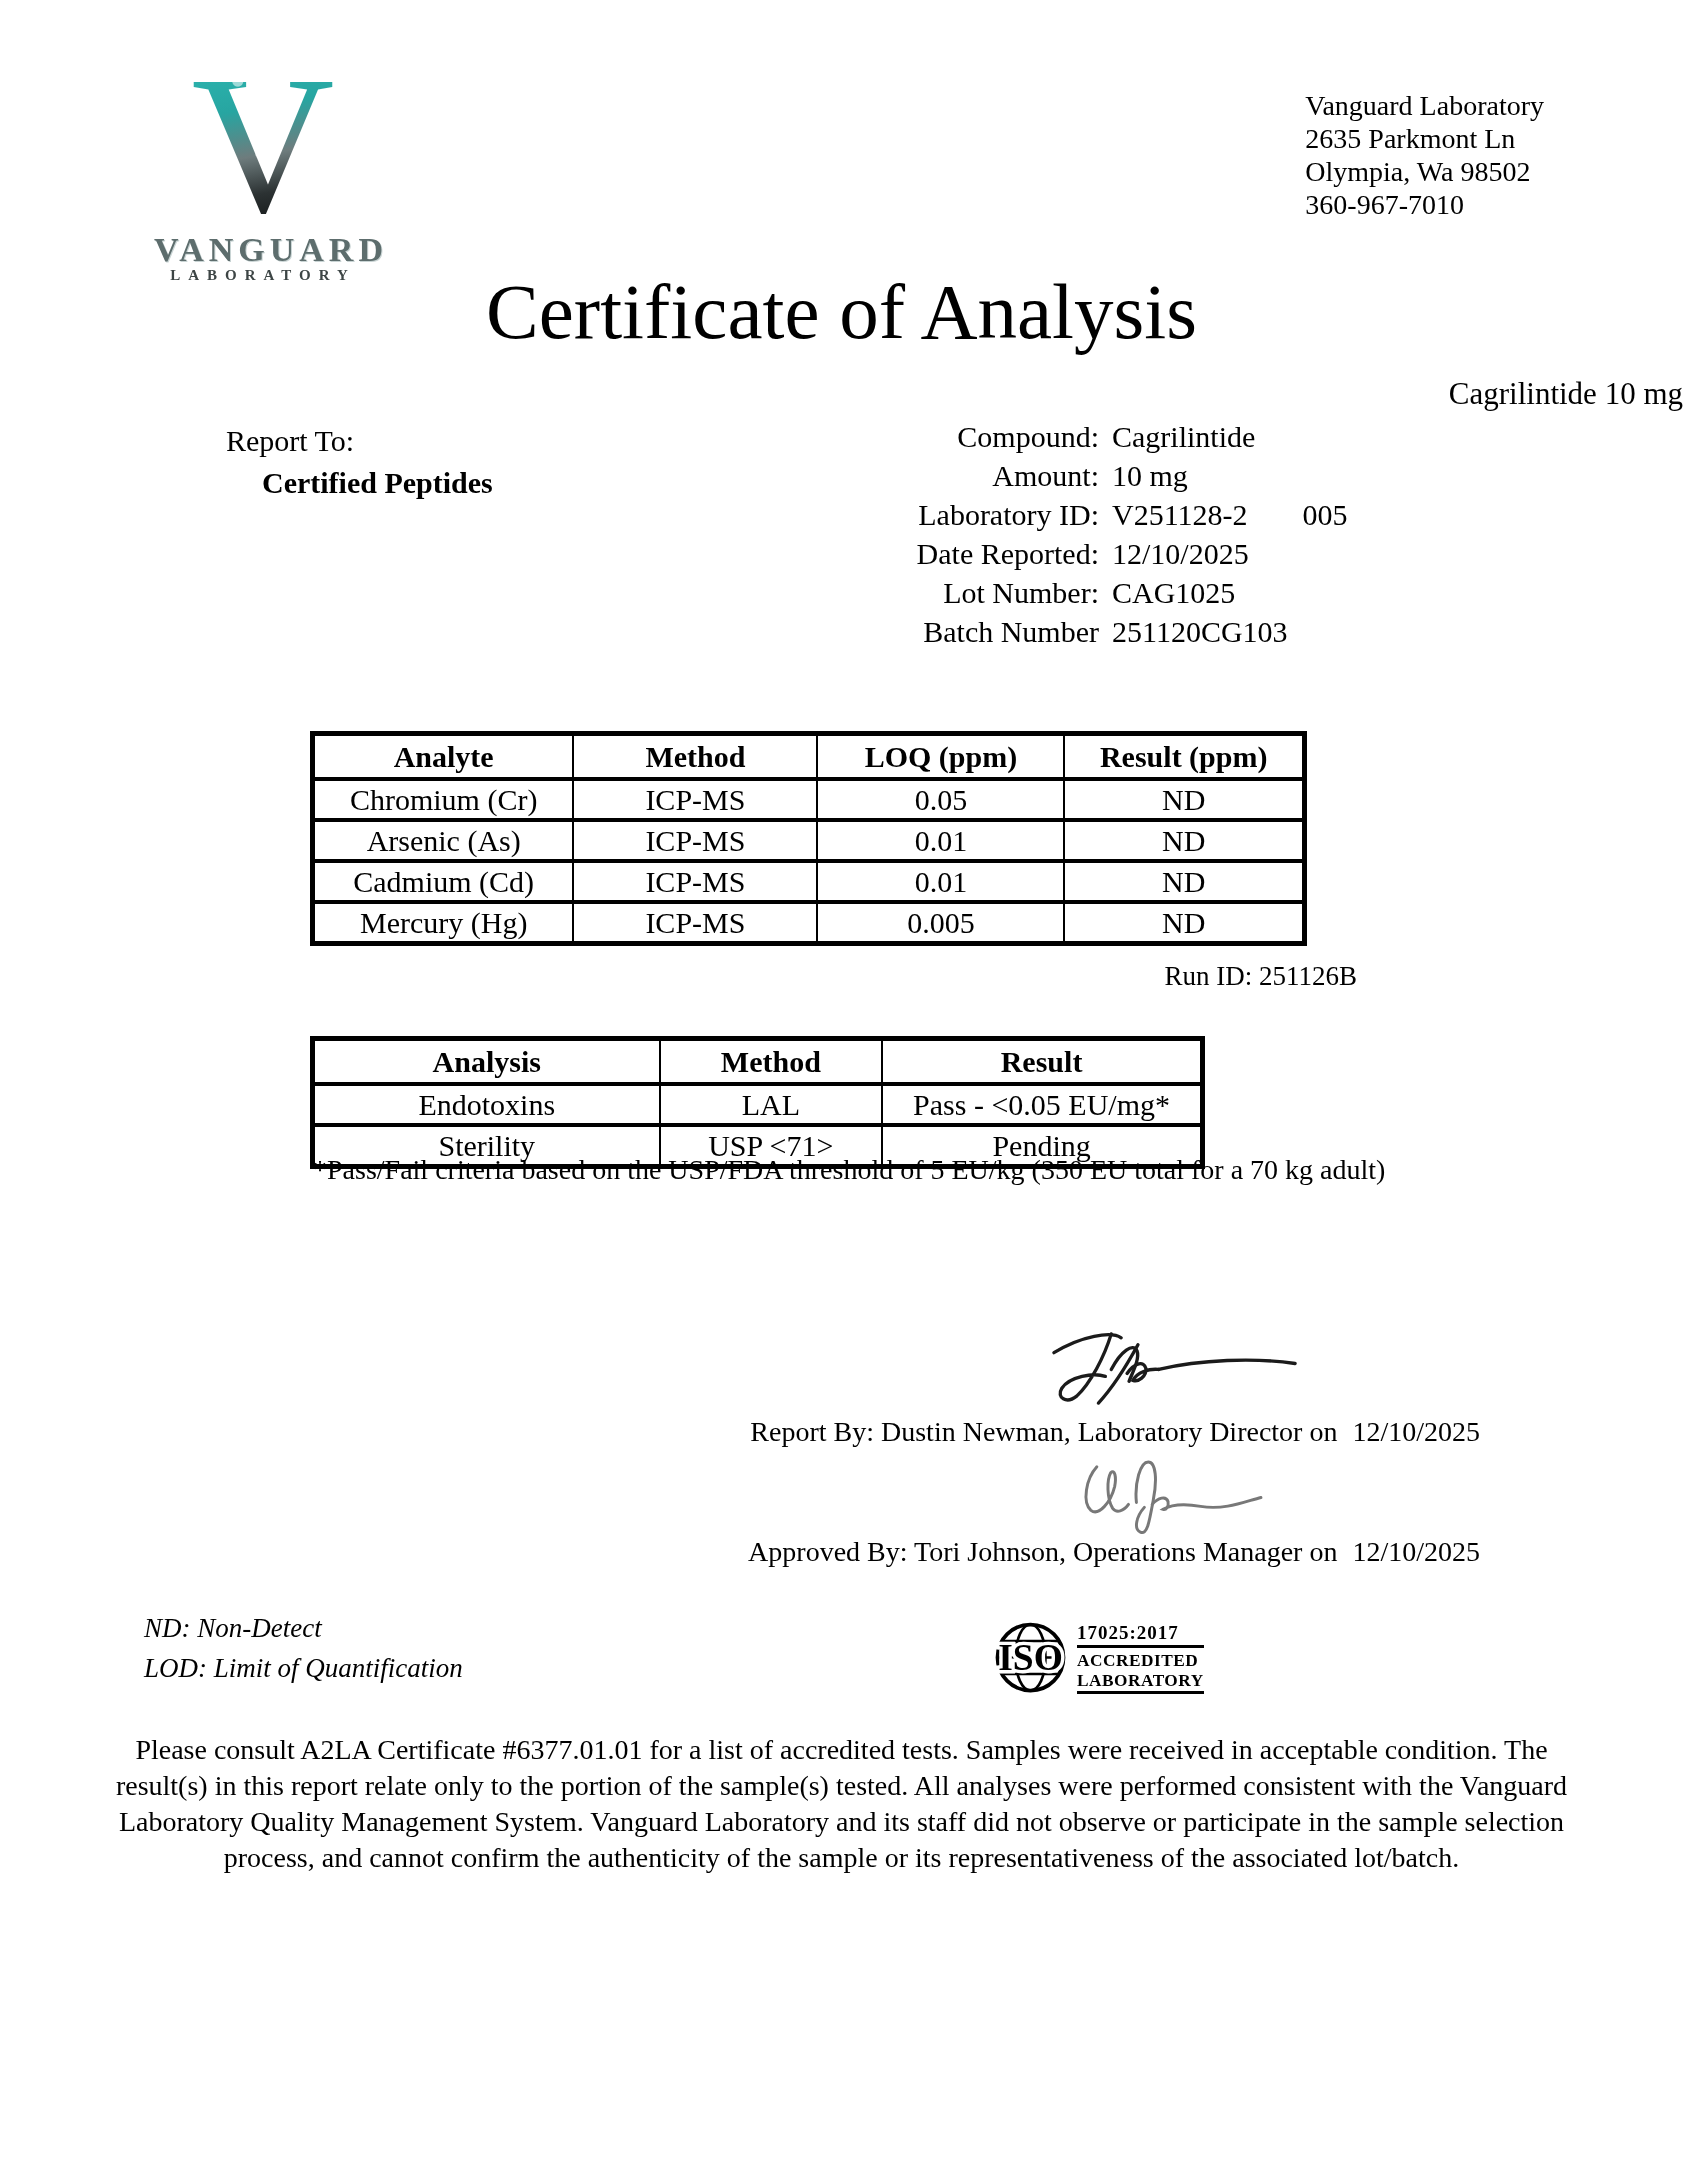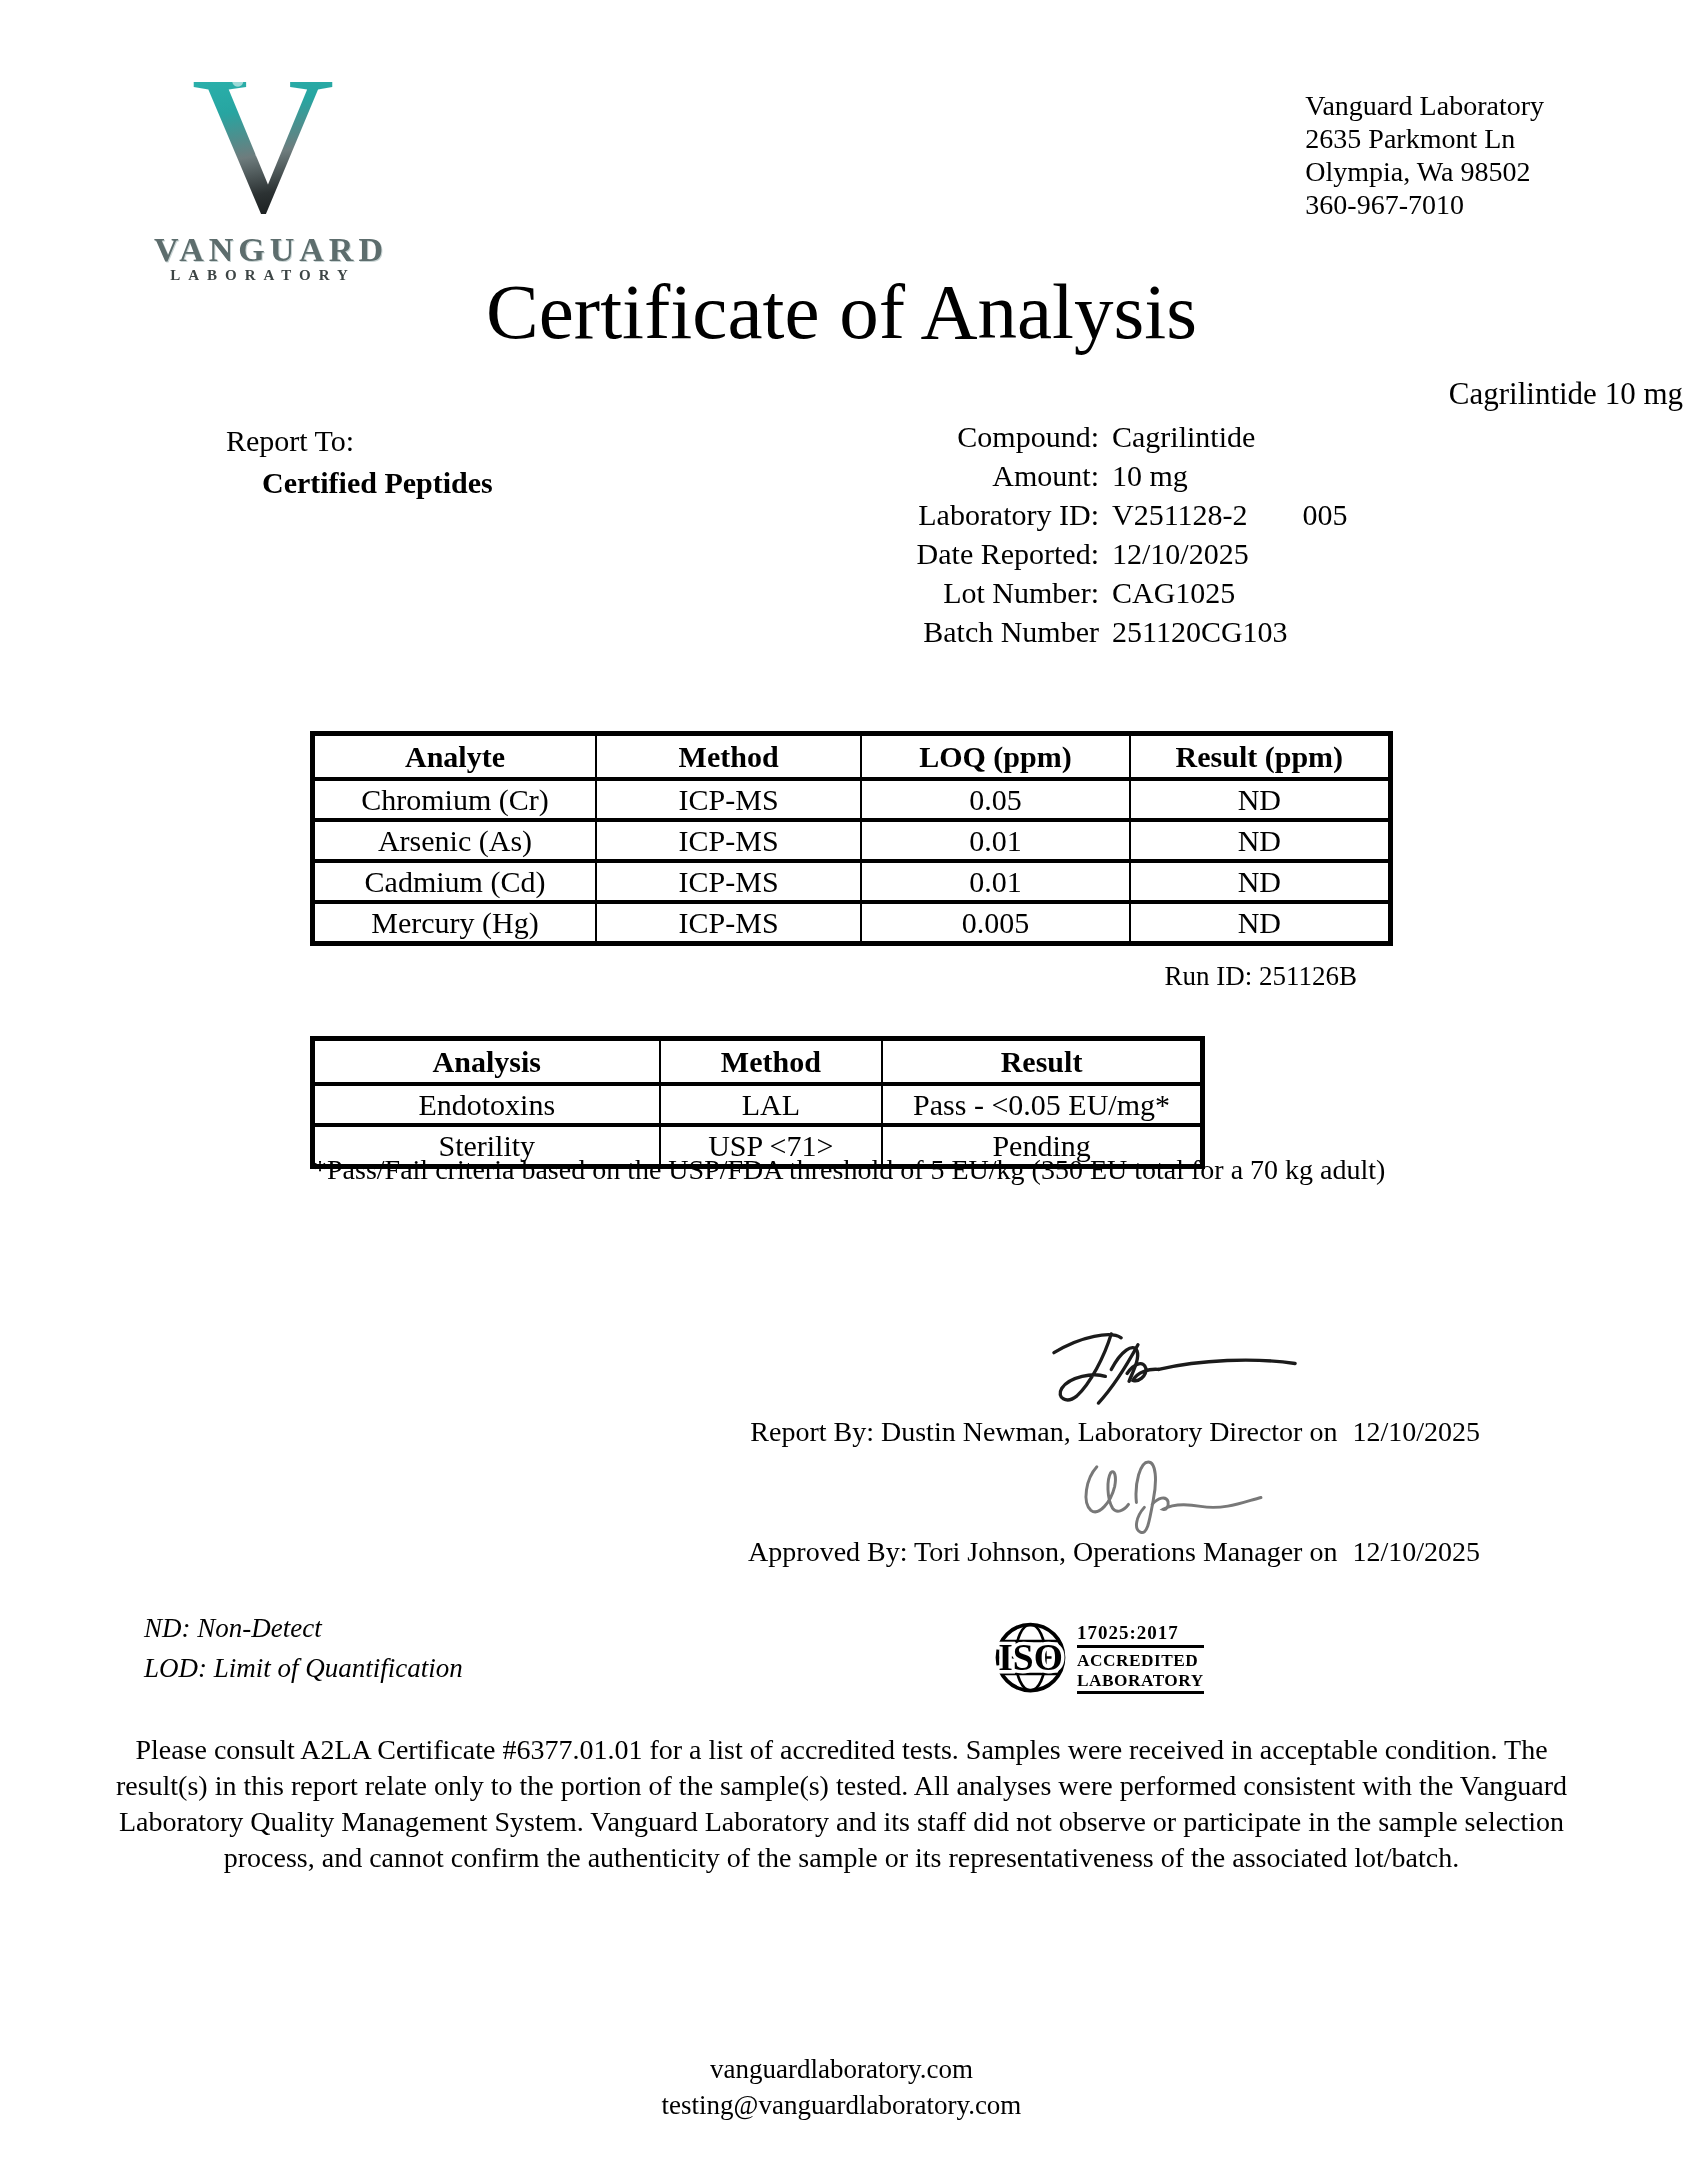--- a/index.html
+++ b/index.html
@@ -29,21 +29,21 @@
   .subtitle { position:absolute; left:0; width:100%; top:376px; text-align:right; font-size:31px; }
   
   .report-to { position:absolute; left:226px; top:420px; font-size:30px; line-height:42px; }
   .report-to .client { font-weight:bold;margin-left:36px; }
   .info { position:absolute; left:752px; top:420px; font-size:30px; }
   .info-row { display:flex; height:39px; align-items:baseline; }
   .info-label { width:347px; text-align:right; }
   .info-value { padding-left:13px; }
   .info-extra { margin-left:55px; }
   
-  .tbl-wrap1 { position:absolute; left:310px; top:731px; width:1083px; }
+  .tbl-wrap1 { position:absolute; left:310px; top:731px; width:997px; }
   .tbl-wrap2 { position:absolute; left:310px; top:1036px; width:895px; }
   table.coa { width:100%; border-collapse:collapse; border:5px solid #000; font-size:30px; text-align:center; }
   table.coa th, table.coa td {
     border:2.5px solid #000; border-top-width:4px; border-bottom-width:4px; padding:0 4px;
   }
   table.coa th { font-weight:bold; height:41px; }
   table.coa td { height:37px; }
   .run-id   { position:absolute; left:310px; top:961px; width:1047px; text-align:right; font-size:27px; }
   .footnote { position:absolute; left:313px; top:1154px; font-size:28px; }
   
@@ -231,19 +231,15 @@
     </svg>
     <div class="iso-text">
       <div class="iso-l1">17025:2017</div>
       <div class="iso-l2">ACCREDITED</div>
       <div class="iso-l3">LABORATORY</div>
     </div>
   </div>
 
   <div class="disclaimer">Please consult A2LA Certificate #6377.01.01 for a list of accredited tests. Samples were received in acceptable condition. The result(s) in this report relate only to the portion of the sample(s) tested. All analyses were performed consistent with the Vanguard Laboratory Quality Management System. Vanguard Laboratory and its staff did not observe or participate in the sample selection process, and cannot confirm the authenticity of the sample or its representativeness of the associated lot/batch.</div>
 
-  <div class="footer">
-    <div>vanguardlaboratory.com</div>
-    <div>testing@vanguardlaboratory.com</div>
-  </div>
 
 </div>
 
 
 </body></html>

